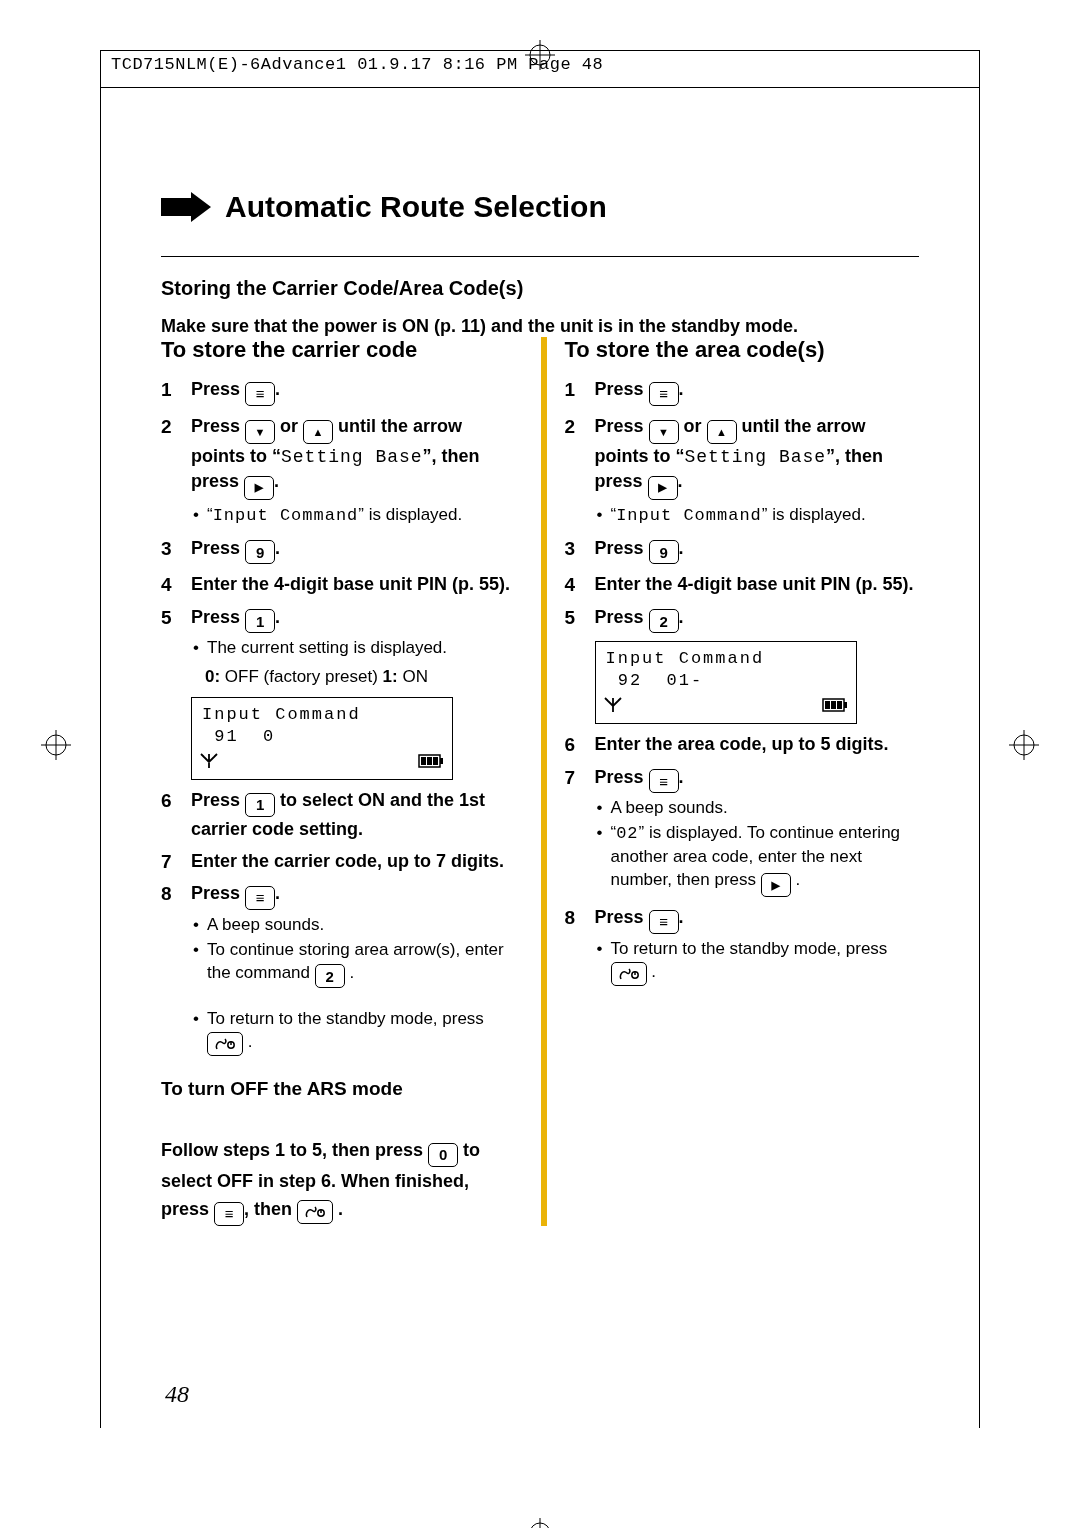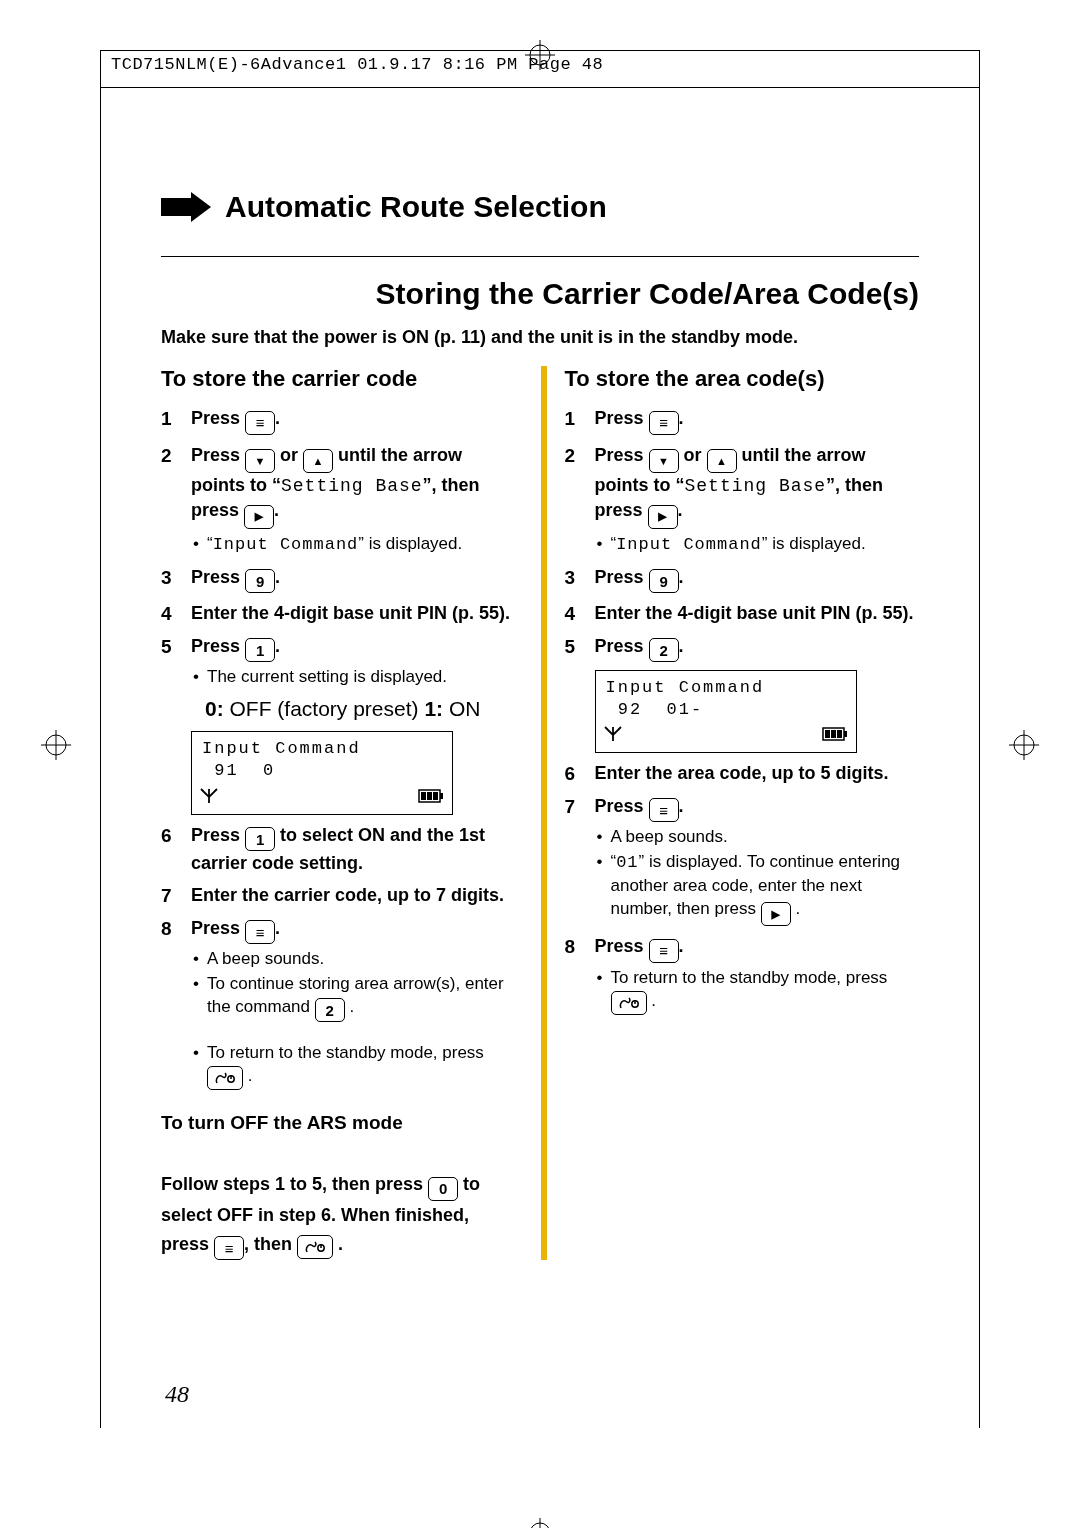--- a/index.html
+++ b/index.html
@@ -70,29 +70,27 @@
   }
   .section-title {
     font-size: 30px;
     font-weight: bold;
   }
   .section-rule {
     border-top: 1.5px solid #000;
     margin: 0 0 20px 0;
   }
   .page-title {
-    font-size: 30px;
+    font-size: 20px;
     font-weight: bold;
     margin-bottom: 16px;
-    text-align: right;
   }
   .intro {
     font-size: 18px;
     font-weight: bold;
-    margin-bottom: 18px;
   }
   .cols {
     display: flex;
     gap: 13px;
   }
   .col {
     width: 50%;
     padding-right: 12px;
   }
   .col.right {
@@ -282,21 +280,21 @@
             <span class="b"><span>Press </span><span class="keycap">9</span><span>.</span></span>
           </li>
           <li><span class="num">4</span>
             <span class="b">Enter the 4-digit base unit PIN (p. 55).</span>
           </li>
           <li><span class="num">5</span>
             <span class="b"><span>Press </span><span class="keycap">1</span><span>.</span></span>
             <ul class="bullets tight">
               <li>The current setting is displayed.</li>
             </ul>
-            <div style="font-size:21px; padding-left:14px;">
+            <div style="font-size:17px; padding-left:14px;">
               <span class="b">0:</span><span> OFF (factory preset)    </span><span class="b">1:</span><span> ON</span>
             </div>
           </li>
         </ol>
 
         <div class="lcd">
           <div class="text">Input Command
  91  0</div>
           <div class="icons">
             <span class="ant"><svg viewBox="0 0 18 18">
@@ -390,21 +388,21 @@
         </div>
 
         <ol class="steps">
           <li><span class="num">6</span>
             <span class="b">Enter the area code, up to 5 digits.</span>
           </li>
           <li><span class="num">7</span>
             <span class="b"><span>Press </span><span class="keycap menu"></span><span>.</span></span>
             <ul class="bullets">
               <li>A beep sounds.</li>
-              <li><span>“</span><span class="mono">01</span><span>” is displayed. To continue entering another area code, enter the next number, then press </span><span class="keycap right"></span> .</li>
+              <li><span>“</span><span class="mono">02</span><span>” is displayed. To continue entering another area code, enter the next number, then press </span><span class="keycap right"></span> .</li>
             </ul>
           </li>
           <li><span class="num">8</span>
             <span class="b"><span>Press </span><span class="keycap menu"></span><span>.</span></span>
             <ul class="bullets">
               <li><span>To return to the standby mode, press </span><br><span class="keycap power">
                     <svg viewBox="0 0 20 14">
                       <path d="M2 12 C 0 8, 4 2, 8 6 C 10 8, 12 4, 10 2" stroke="#000" stroke-width="1.5" fill="none"></path>
                       <circle cx="16" cy="8" r="3.2" fill="none" stroke="#000" stroke-width="1.5"></circle>
                       <line x1="16" y1="4" x2="16" y2="8" stroke="#000" stroke-width="1.5"></line>

